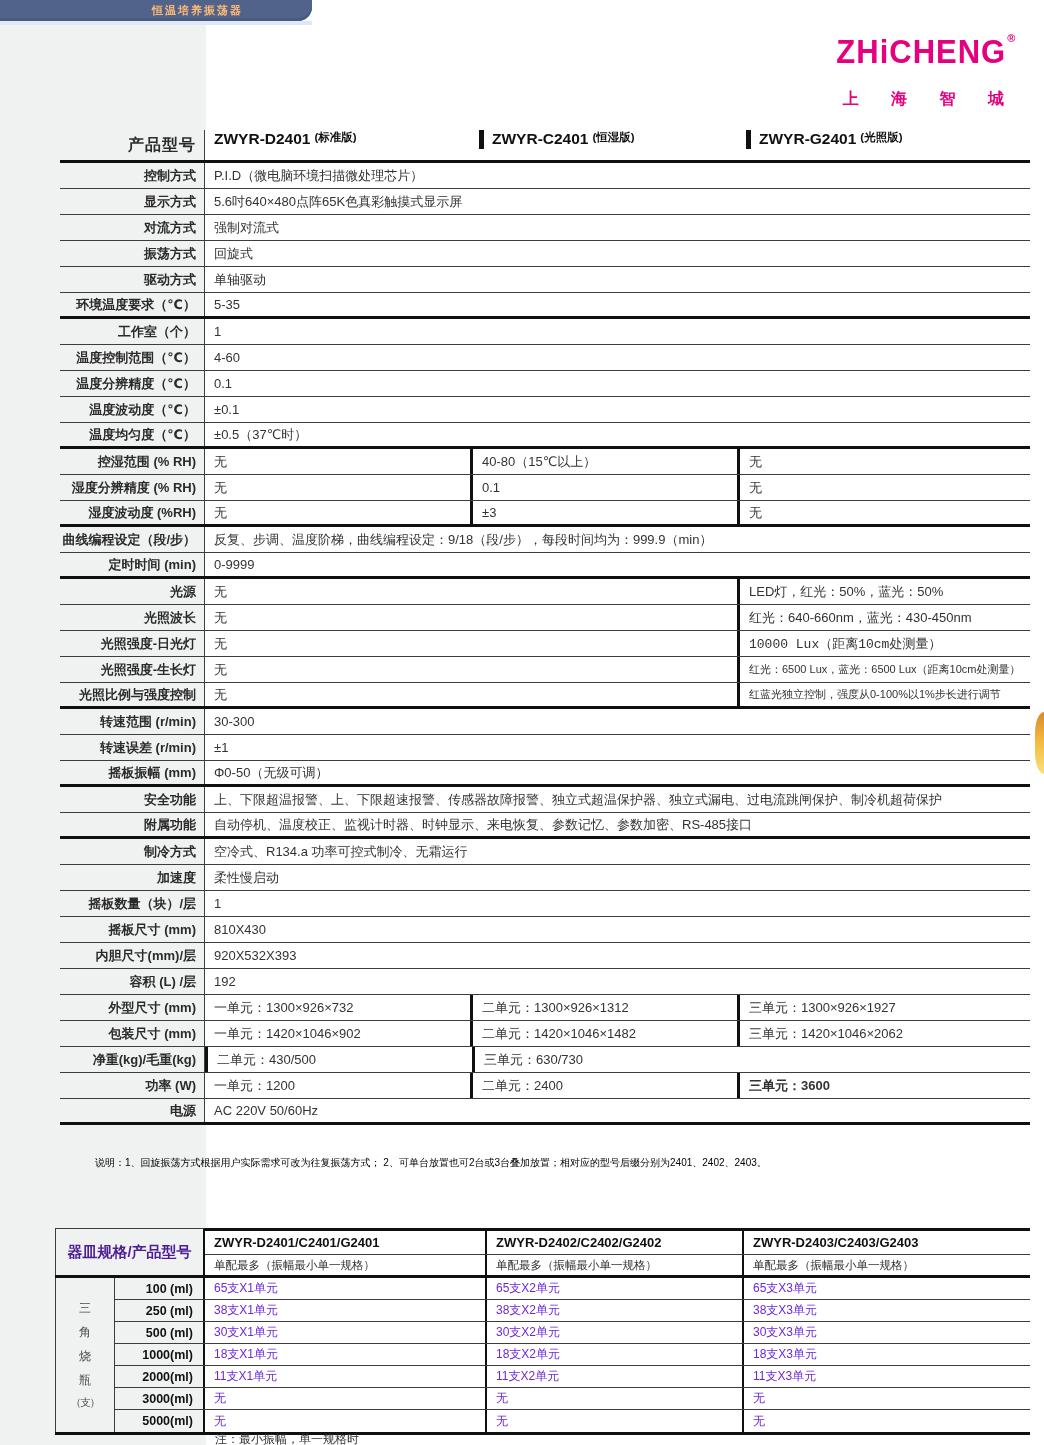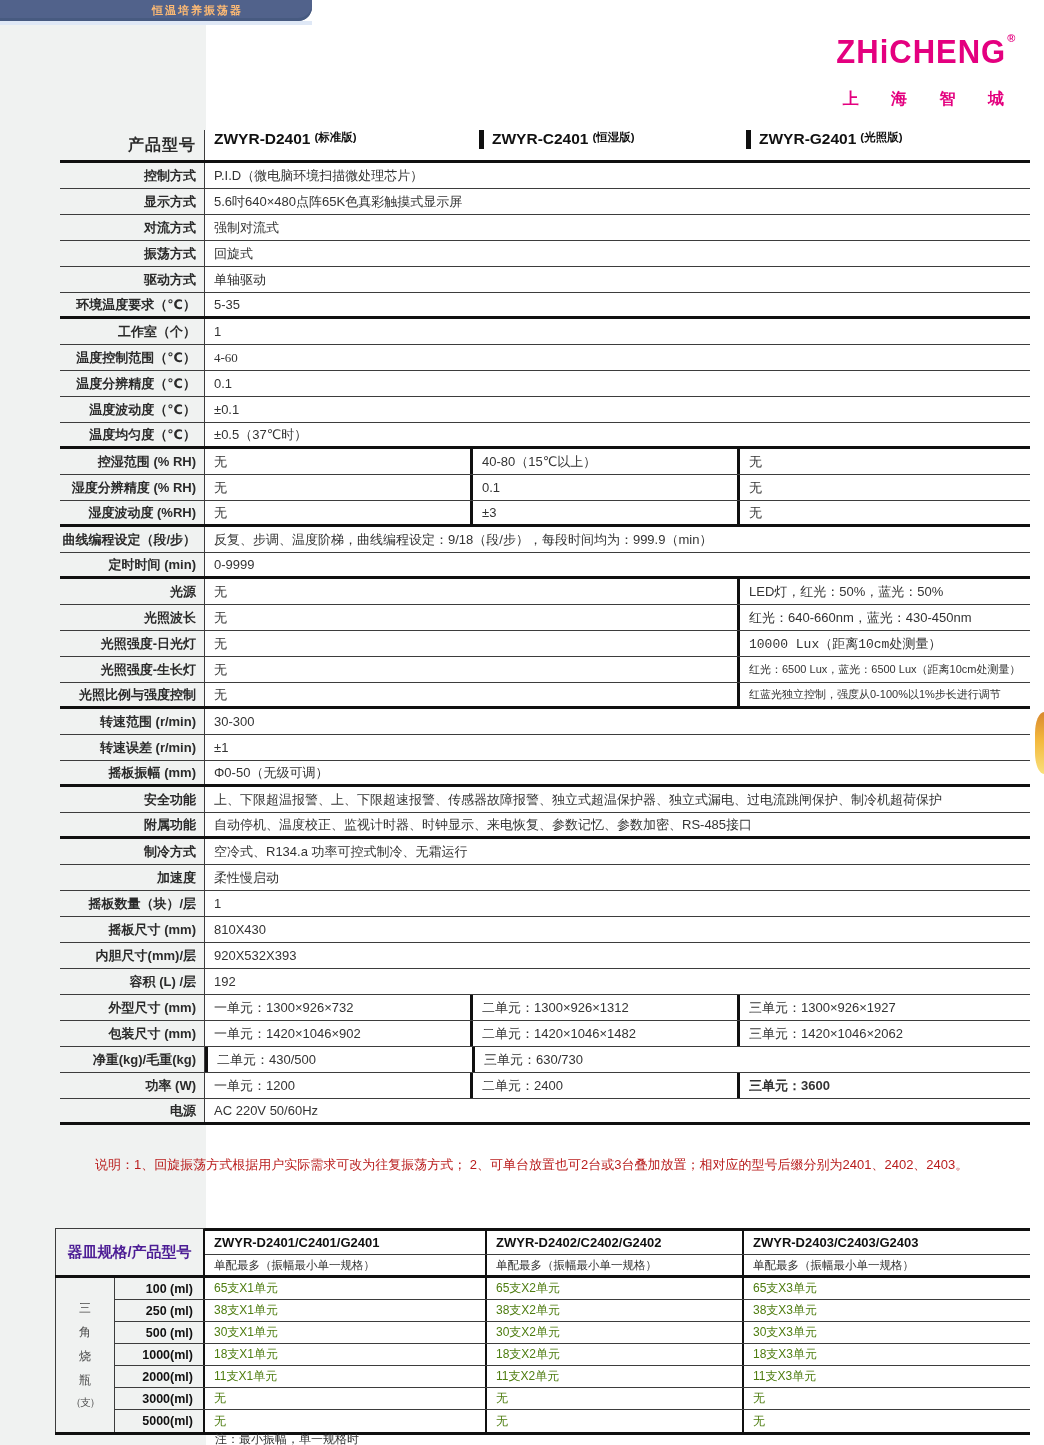--- a/index.html
+++ b/index.html
@@ -32,21 +32,21 @@
   .srow{display:flex;height:26px;border-bottom:1px solid #3d3d3d;box-sizing:border-box;}
   .srow.thick{border-bottom:3px solid #101010;}
   .slbl{width:145px;box-sizing:border-box;border-right:1px solid #3d3d3d;display:flex;align-items:center;
         justify-content:flex-end;padding-right:8px;font-size:13px;font-weight:bold;color:#2a2a2a;white-space:nowrap;}
   .scell{box-sizing:border-box;display:flex;align-items:center;padding-left:9px;font-size:13px;color:#333;
          background:#fff;white-space:nowrap;overflow:hidden;}
   .scell.vd{border-left:3px solid #101010;}
   .scell.small{font-size:11px;}
 
   
-  .note{position:absolute;left:95px;top:1156px;font-size:13px;color:#b91c1c;white-space:nowrap;text-align:right;}
+  .note{position:absolute;left:95px;top:1156px;font-size:10px;color:#000000;white-space:nowrap;text-align:right;}
   .footnote{position:absolute;left:215px;top:1431px;font-size:12px;color:#333;}
 
   
   .vessel{position:absolute;left:55px;top:1228px;width:975px;}
   .vhead{display:flex;border-bottom:3px solid #101010;}
   .vcorner{width:150px;box-sizing:border-box;border-top:1px solid #3d3d3d;border-left:1px solid #3d3d3d;
            border-right:2px solid #101010;display:flex;align-items:center;justify-content:center;
            font-size:15px;font-weight:bold;color:#4c1d95;}
   .vheadr{flex:1;border-top:3px solid #101010;box-sizing:border-box;background:#fff;}
   .vhrow1{display:flex;height:24px;border-bottom:1px solid #3d3d3d;box-sizing:border-box;}
@@ -57,21 +57,21 @@
   .vsub{font-size:11.5px;color:#333;}
   .vbody{position:relative;padding-left:60px;border-bottom:3px solid #101010;}
   .vflask{position:absolute;left:0;top:0;bottom:0;width:60px;box-sizing:border-box;
           border-left:1px solid #3d3d3d;border-right:1px solid #3d3d3d;display:flex;flex-direction:column;
           align-items:center;justify-content:center;gap:7px;font-size:12px;color:#4a4a4a;}
   .vflask .paren{font-size:10.5px;letter-spacing:-1px;}
   .vbrow{display:flex;height:22px;border-bottom:1px solid #3d3d3d;box-sizing:border-box;}
   .vbrow:last-child{border-bottom:none;}
   .vsize{width:90px;box-sizing:border-box;border-right:2px solid #101010;display:flex;align-items:center;
          justify-content:flex-end;padding-right:10px;font-size:12.5px;font-weight:bold;color:#111;white-space:nowrap;}
-  .vval{box-sizing:border-box;display:flex;align-items:center;padding-left:9px;font-size:12px;color:#4d7c0f;
+  .vval{box-sizing:border-box;display:flex;align-items:center;padding-left:9px;font-size:12px;color:#6d28d9;
         background:#fff;white-space:nowrap;}
   .vval.vd{border-left:2px solid #101010;}
 </style>
 </head>
 <body>
 
 <div class="gray-band"></div>
 
 <div class="top-bar">
   <div class="tab-title">恒温培养振荡器</div>
@@ -128,21 +128,21 @@
     <div class="srow thick">
       <div class="slbl">环境温度要求（℃）</div>
       <div class="scell" style="width: 825px;">5-35</div>
     </div>
     <div class="srow">
       <div class="slbl">工作室（个）</div>
       <div class="scell" style="width: 825px;">1</div>
     </div>
     <div class="srow">
       <div class="slbl">温度控制范围（℃）</div>
-      <div class="scell" style="width: 825px; font-family: Liberation Serif, serif;">4-60</div>
+      <div class="scell" style="width: 825px;">4-60</div>
     </div>
     <div class="srow">
       <div class="slbl">温度分辨精度（℃）</div>
       <div class="scell" style="width: 825px;">0.1</div>
     </div>
     <div class="srow">
       <div class="slbl">温度波动度（℃）</div>
       <div class="scell" style="width: 825px;">±0.1</div>
     </div>
     <div class="srow thick">

